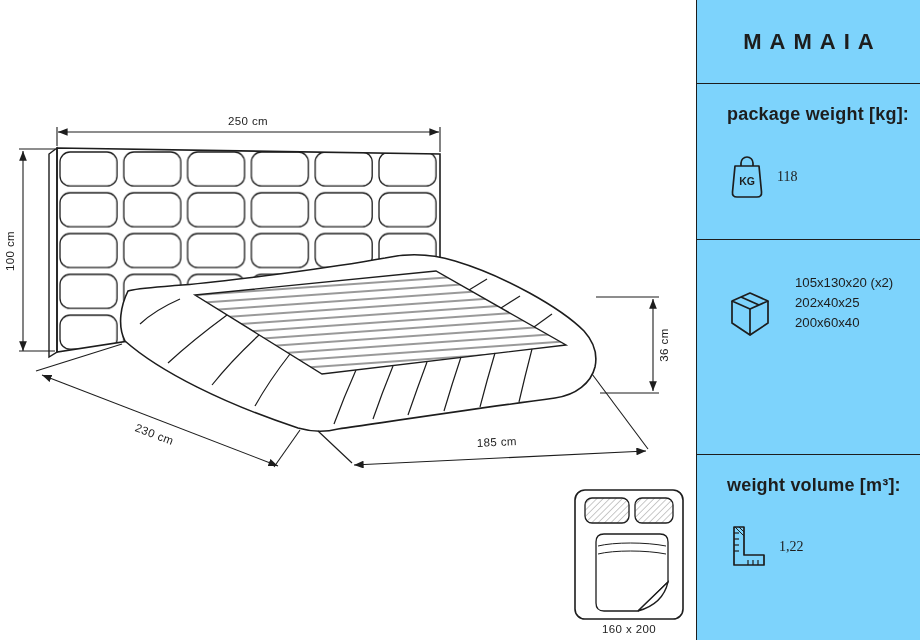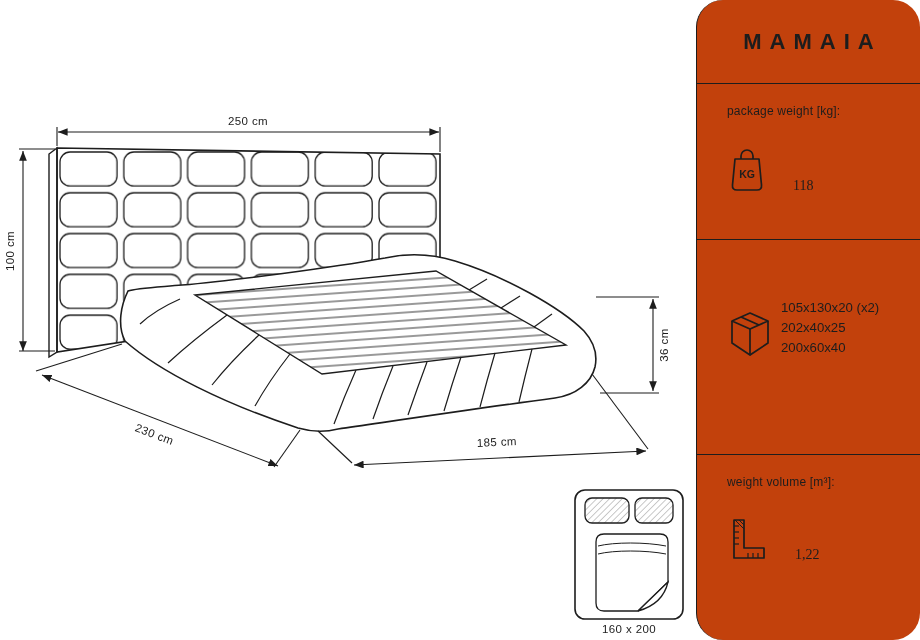--- a/index.html
+++ b/index.html
@@ -2,36 +2,36 @@
 <html><head>
 <meta charset="utf-8">
 <style>
   html,body{margin:0;padding:0;}
   body{
     width:920px;height:640px;background:#ffffff;position:relative;overflow:hidden;
     font-family:"Liberation Sans","DejaVu Sans",sans-serif;color:#1d1d1d;
   }
   .main-svg{position:absolute;left:0;top:0;}
   .panel{
-    position:absolute;left:696px;top:0;width:224px;height:640px;background:#c2410c;
-    border-left:1.4px solid #1d1d1d;box-sizing:border-box;border-radius:27px;
+    position:absolute;left:696px;top:0;width:224px;height:640px;background:#7dd3fc;
+    border-left:1.4px solid #1d1d1d;box-sizing:border-box;
   }
   .panel-title{
     height:84px;box-sizing:border-box;display:flex;align-items:center;justify-content:center;
     font-weight:bold;font-size:22px;letter-spacing:8px;padding-left:8px;
     border-bottom:1.4px solid #1d1d1d;
   }
   .section{box-sizing:border-box;border-bottom:1.4px solid #1d1d1d;padding:20px 8px 0 30px;}
   .section.last{border-bottom:none;}
   .s-weight{height:156px;}
   .s-size{height:215px;}
   .s-volume{height:185px;}
-  .heading{font-weight:normal;font-size:12px;letter-spacing:0.2px;}
-  .row{display:flex;align-items:flex-end;gap:26px;margin-top:28px;}
-  .s-size .row{align-items:flex-end;gap:8px;margin-top:28px;}
+  .heading{font-weight:bold;font-size:18px;letter-spacing:0.2px;}
+  .row{display:flex;align-items:center;gap:10px;margin-top:28px;}
+  .s-size .row{align-items:center;gap:22px;margin-top:8px;}
   .s-size .icon{margin-top:22px;}
   .value{font-size:14px;font-family:Liberation Serif, serif;}
   .sizes{font-size:13.2px;line-height:20px;}
   .icon{flex:none;display:block;}
   .dim{font-size:11.5px;letter-spacing:0.4px;fill:#1d1d1d;
        font-family:"Liberation Sans","DejaVu Sans",sans-serif;}
 </style>
 </head>
 <body>
 

